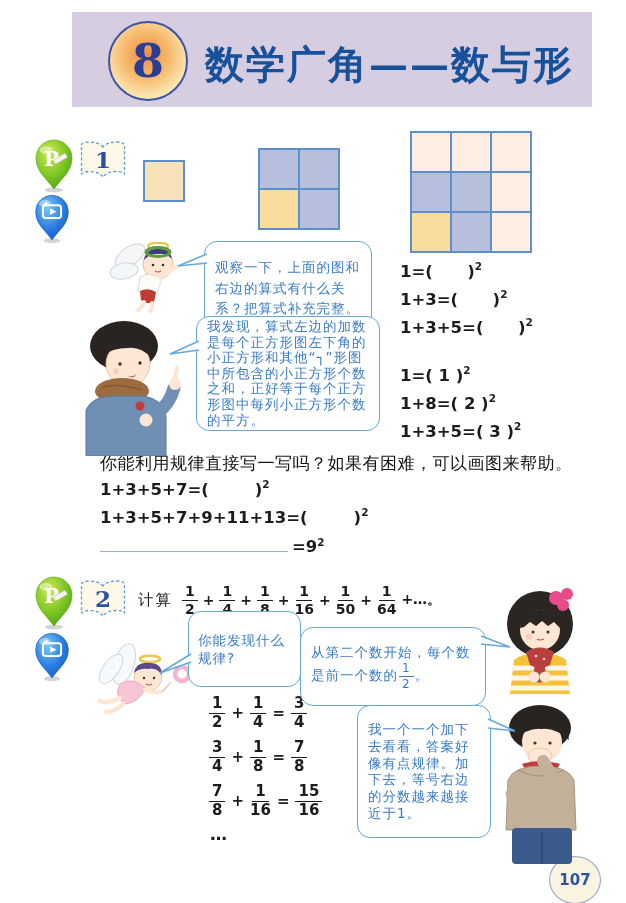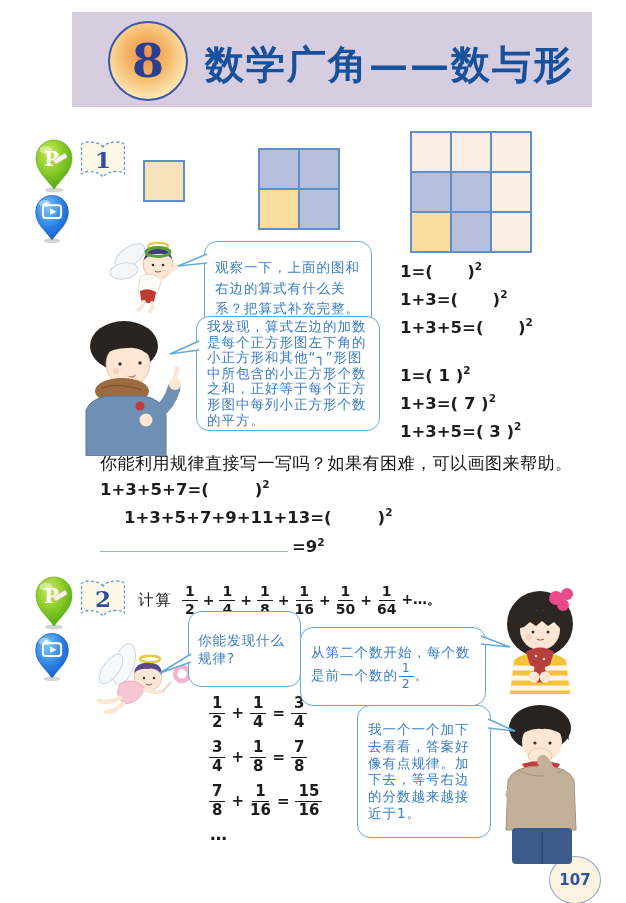--- a/index.html
+++ b/index.html
@@ -183,26 +183,26 @@
 
   <div class="bubble" style="left:196px;top:316px;width:184px;line-height:15.6px;padding:2px 10px;">
     <span>我发现，算式左边的加数是每个正方形图左下角的小正方形和其他“┐”形图中所包含的小正方形个数之和，正好等于每个正方形图中每列小正方形个数的平方。</span>
   </div>
   <svg class="tail" style="left:168px;top:338px;" width="32" height="24">
     <path d="M31 3 L2 16 L31 12 Z" fill="#ffffff"></path>
     <path d="M31 3 L2 16 L31 12" fill="none" stroke="#66aadb" stroke-width="1.6"></path>
   </svg>
 
   <div class="eq" style="left:400px;top:364px;"><span>1=( 1 )</span><sup>2</sup></div>
-  <div class="eq" style="left:400px;top:392px;"><span>1+3=( 7 )</span><sup>2</sup></div>
+  <div class="eq" style="left:400px;top:392px;"><span>1+8=( 2 )</span><sup>2</sup></div>
   <div class="eq" style="left:400px;top:420px;"><span>1+3+5=( 3 )</span><sup>2</sup></div>
 
   <div class="prompt" style="left:100px;top:452px;">你能利用规律直接写一写吗？如果有困难，可以画图来帮助。</div>
   <div class="eq" style="left:100px;top:478px;"><span>1+3+5+7=(        )</span><sup>2</sup></div>
-  <div class="eq" style="left:100px;top:506px;margin-left:24px;"><span>1+3+5+7+9+11+13=(        )</span><sup>2</sup></div>
+  <div class="eq" style="left:100px;top:506px;"><span>1+3+5+7+9+11+13=(        )</span><sup>2</sup></div>
   <div class="eq" style="left:100px;top:534px;"><span class="ansline"></span><span>=9</span><sup>2</sup></div>
 
   <svg class="pin" style="left:32px;top:574px;" viewBox="0 0 44 56">
     <ellipse cx="22" cy="53" rx="9" ry="2.6" fill="#555" opacity="0.25"></ellipse>
     <path d="M22 52 C13 40 4 34 4 21 A18 18 0 1 1 40 21 C40 34 31 40 22 52 Z" fill="url(#gp)" stroke="#58a313" stroke-width="0.6"></path>
     <ellipse cx="14" cy="13" rx="6.5" ry="4" fill="#ffffff" opacity="0.45"></ellipse>
     <text x="12" y="29" font-size="20" font-weight="bold" fill="#ffffff" font-family="DejaVu Serif, serif">P</text>
     <rect x="21" y="23" width="14" height="5" rx="1" transform="rotate(-30 21 23)" fill="#f5f4ec" stroke="#b9b09a" stroke-width="0.5"></rect>
   </svg>
 

